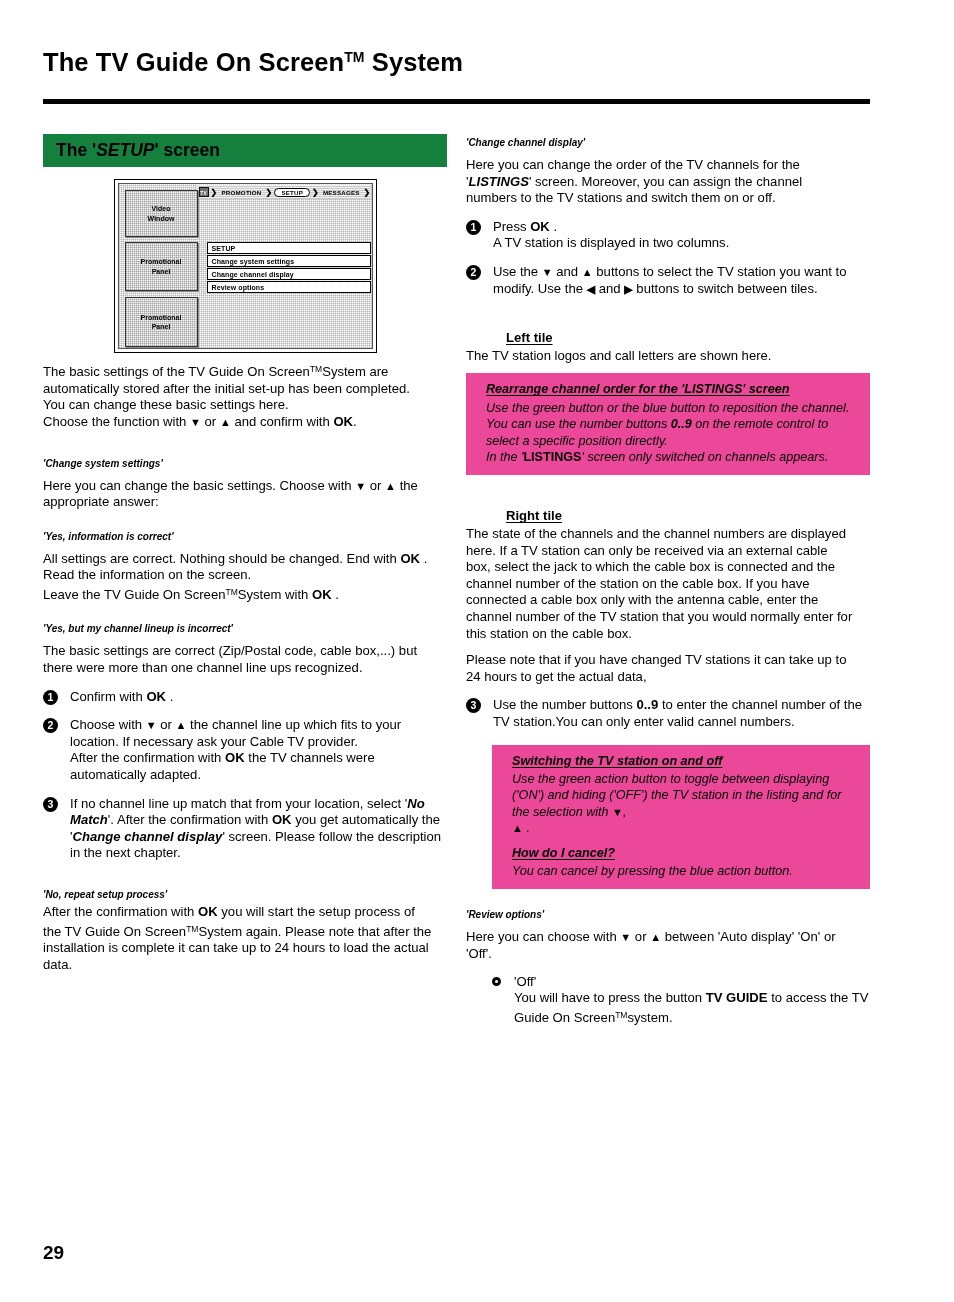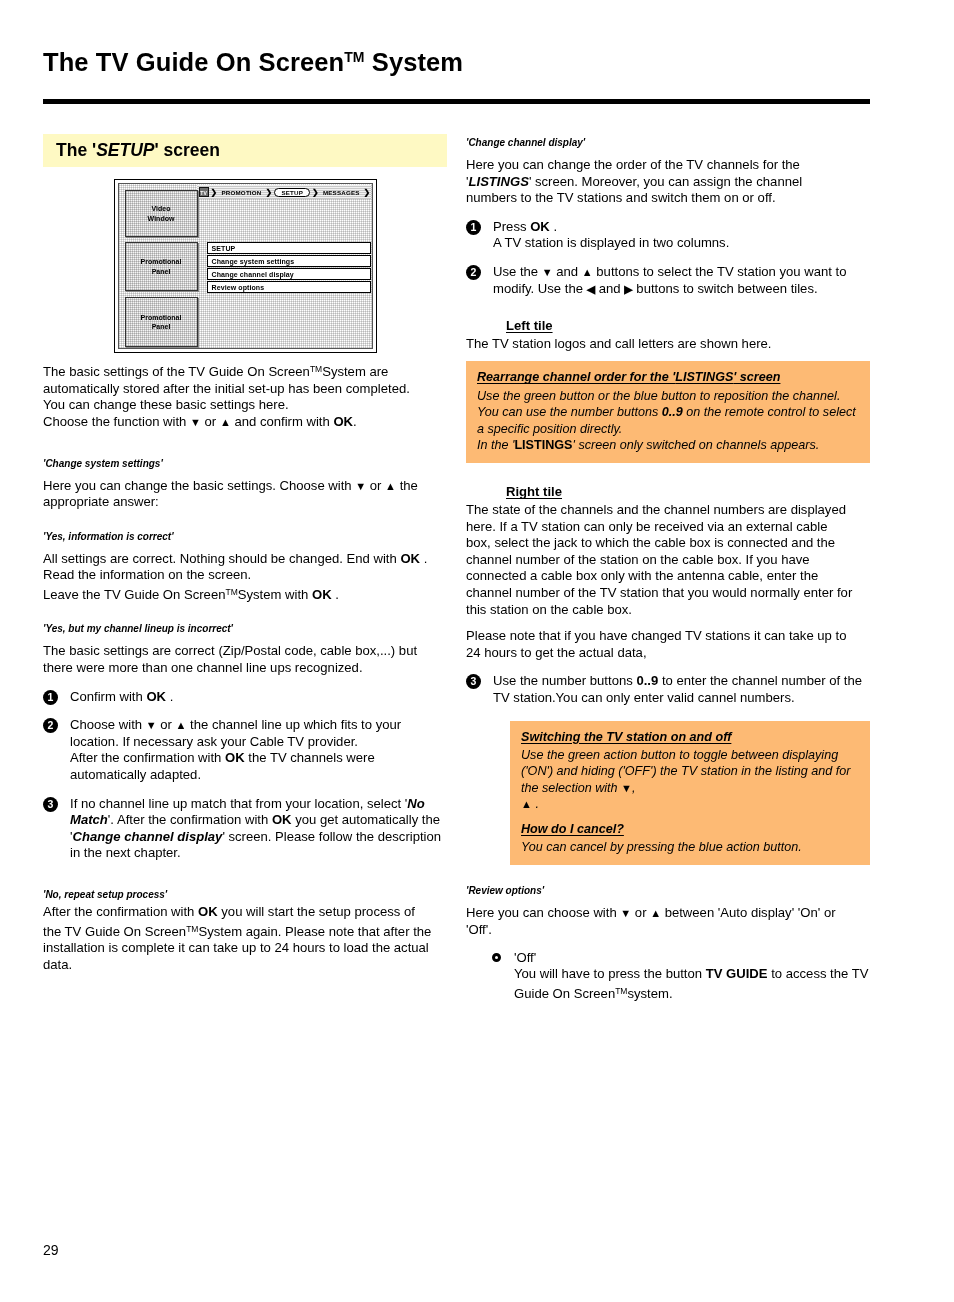--- a/index.html
+++ b/index.html
@@ -53,21 +53,21 @@
   }
   .col-right {
     position: absolute;
     left: 466px;
     top: 134px;
     width: 404px;
   }
 
   
   .section-banner {
-    background: #fef9c3;
+    background: #15803d;
     font-size: 17.5px;
     font-weight: bold;
     padding: 6px 0 7px 13px;
     margin-bottom: 12px;
     line-height: 1.15;
   }
   .section-banner i { font-style: italic; }
 
   
   .tv-mock {
@@ -180,21 +180,21 @@
     font-size: 10px;
     font-weight: bold;
     font-style: italic;
     margin: 0 0 6px 0;
     line-height: 17px;
   }
   h3.sub.tight { margin-bottom: 1px; }
   h4.ul {
     font-size: 13.1px;
     font-weight: bold;
-    margin: 4px 0 1px 0;
+    margin: 16px 0 1px 0;
     line-height: 16.6px;
     padding-left: 40px;
   }
   h4.ul span.u {
     text-decoration: underline;
     text-underline-offset: 2px;
   }
 
   b, .b { font-weight: bold; }
   i, .i { font-style: italic; }
@@ -221,36 +221,36 @@
     color: #fff;
     font-size: 10.5px;
     font-weight: bold;
     line-height: 15px;
     text-align: center;
     font-family: "Liberation Sans", sans-serif;
   }
 
   
   .note {
-    background: #fdba74;
-    padding: 8px 11px 10px 11px;
+    background: #ec4899;
+    padding: 8px 11px 10px 20px;
     font-style: italic;
     font-size: 12.6px;
     line-height: 16.4px;
     margin-top: 9px;
   }
   .note .nh {
     font-weight: bold;
     font-style: italic;
     text-decoration: underline;
     text-underline-offset: 2px;
     display: inline-block;
     margin-bottom: 2px;
   }
-  .note.indented { margin-left: 44px; margin-top: 14px; }
+  .note.indented { margin-left: 26px; margin-top: 14px; }
 
   
   .obullet {
     position: relative;
     padding-left: 48px;
     margin-top: 11px;
     font-size: 13.1px;
     line-height: 16.6px;
   }
   .obullet .ring {
@@ -261,22 +261,22 @@
     height: 9px;
     border: 3px solid #000;
     border-radius: 50%;
     box-sizing: border-box;
   }
 
   .page-number {
     position: absolute;
     left: 43px;
     top: 1242px;
-    font-size: 14px;
-    font-weight: normal;
+    font-size: 19px;
+    font-weight: bold;
   }
 </style>
 </head>
 <body>
 
 <div class="page">
 
   <div class="page-title">
     <span>The TV Guide On Screen</span><span class="tm">TM</span> <span>System</span>
   </div>

